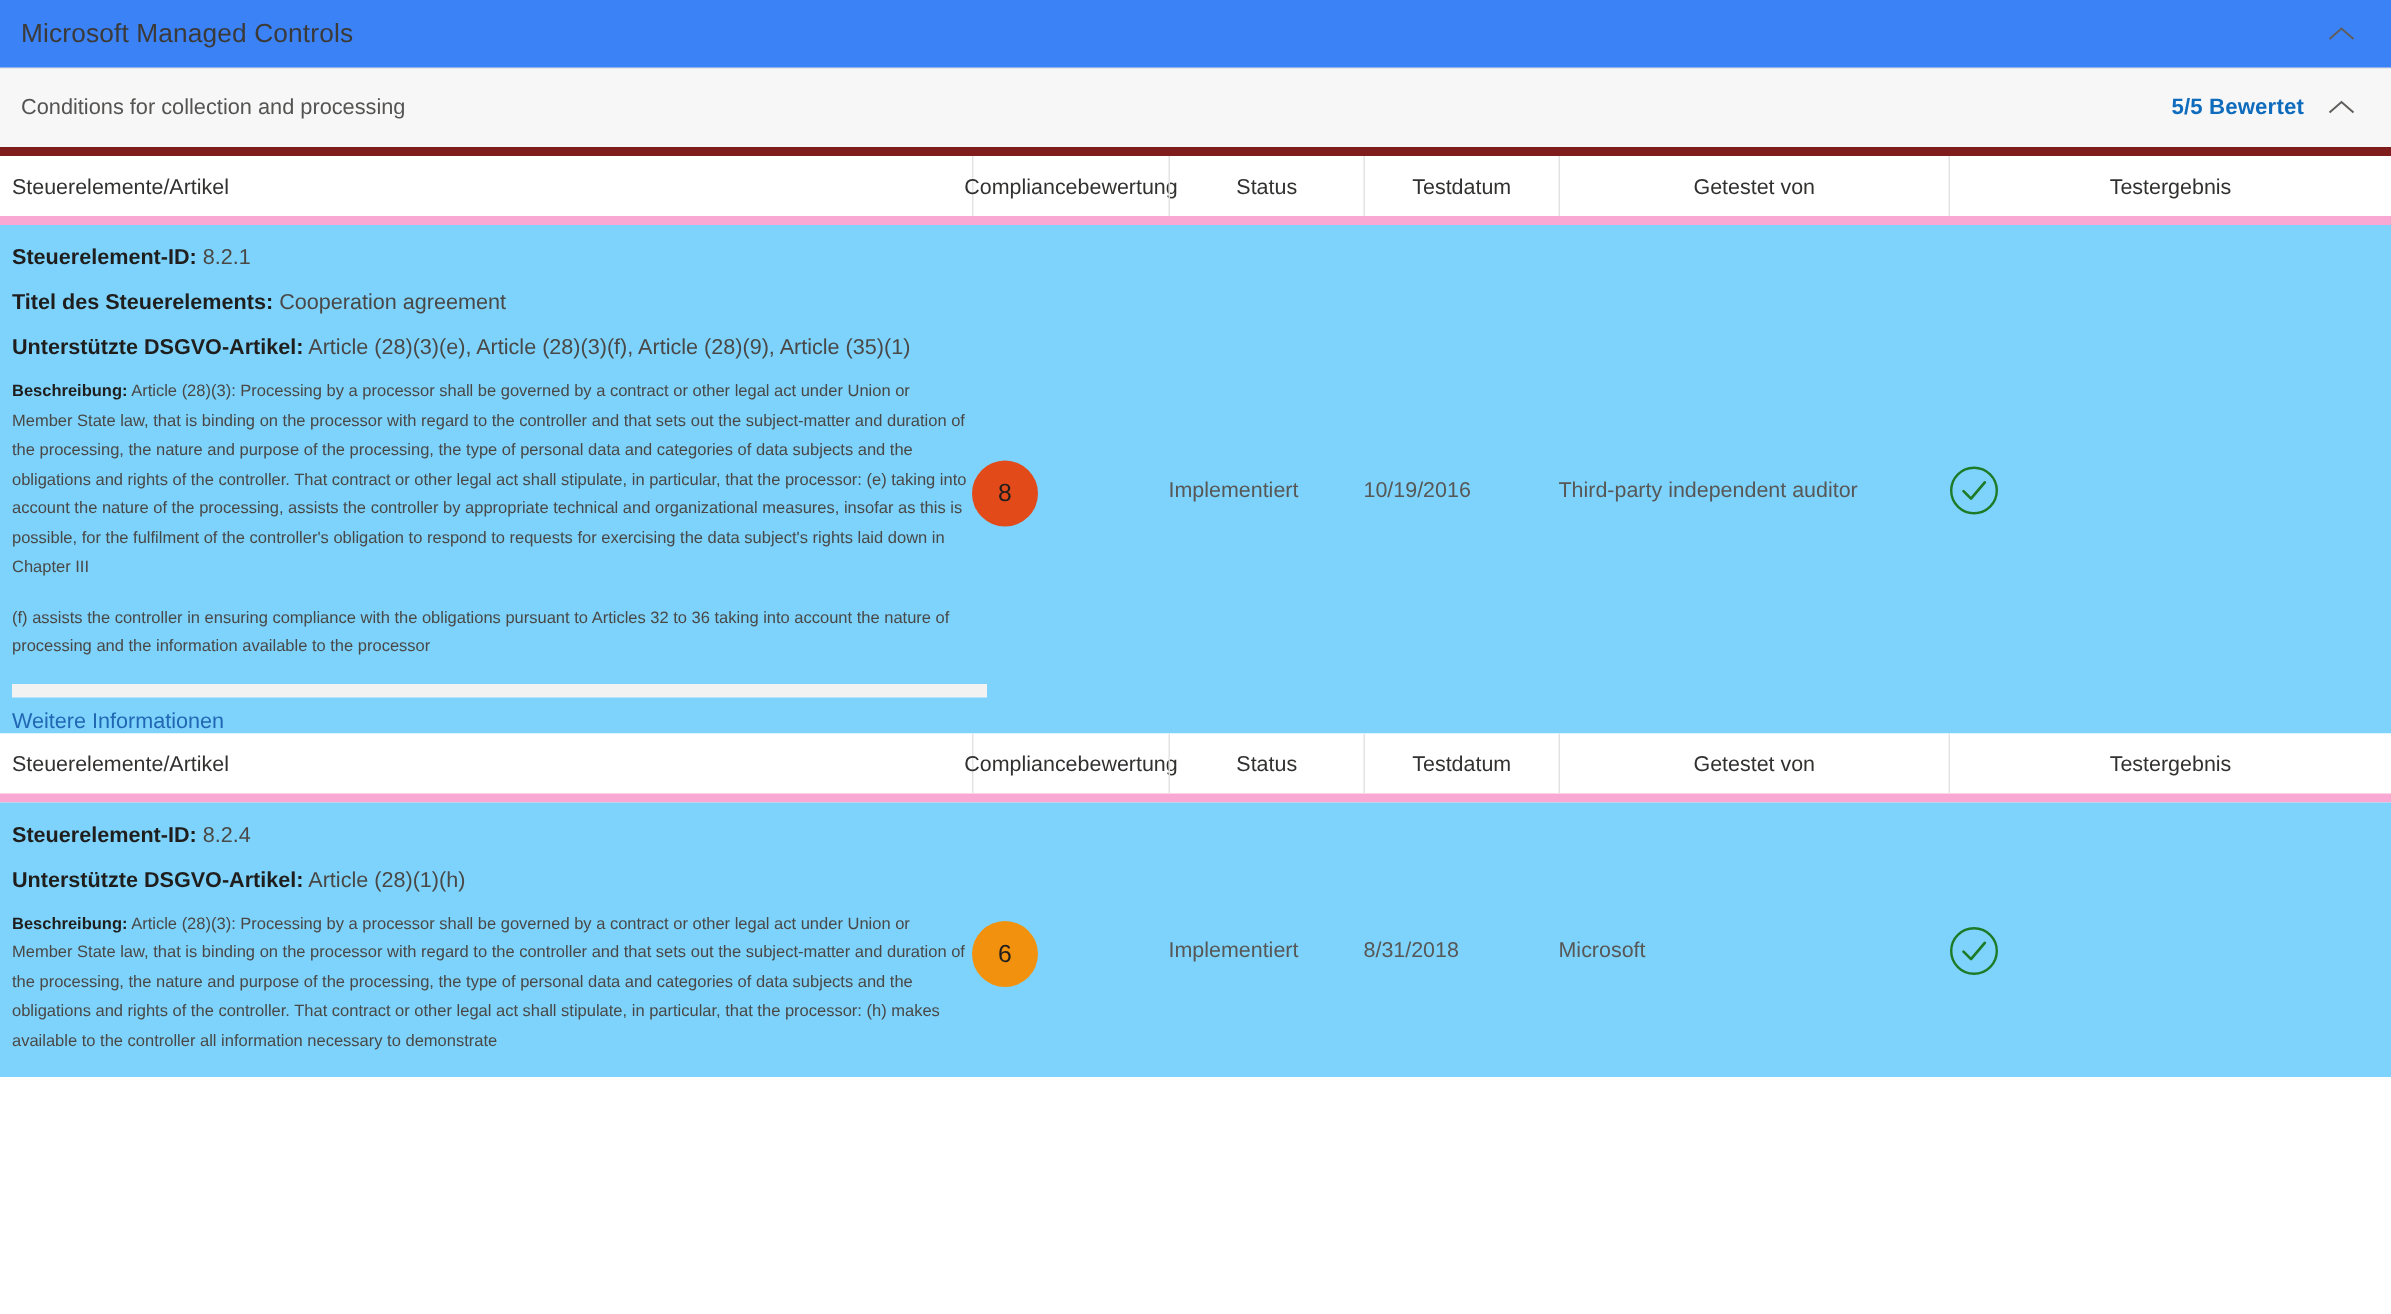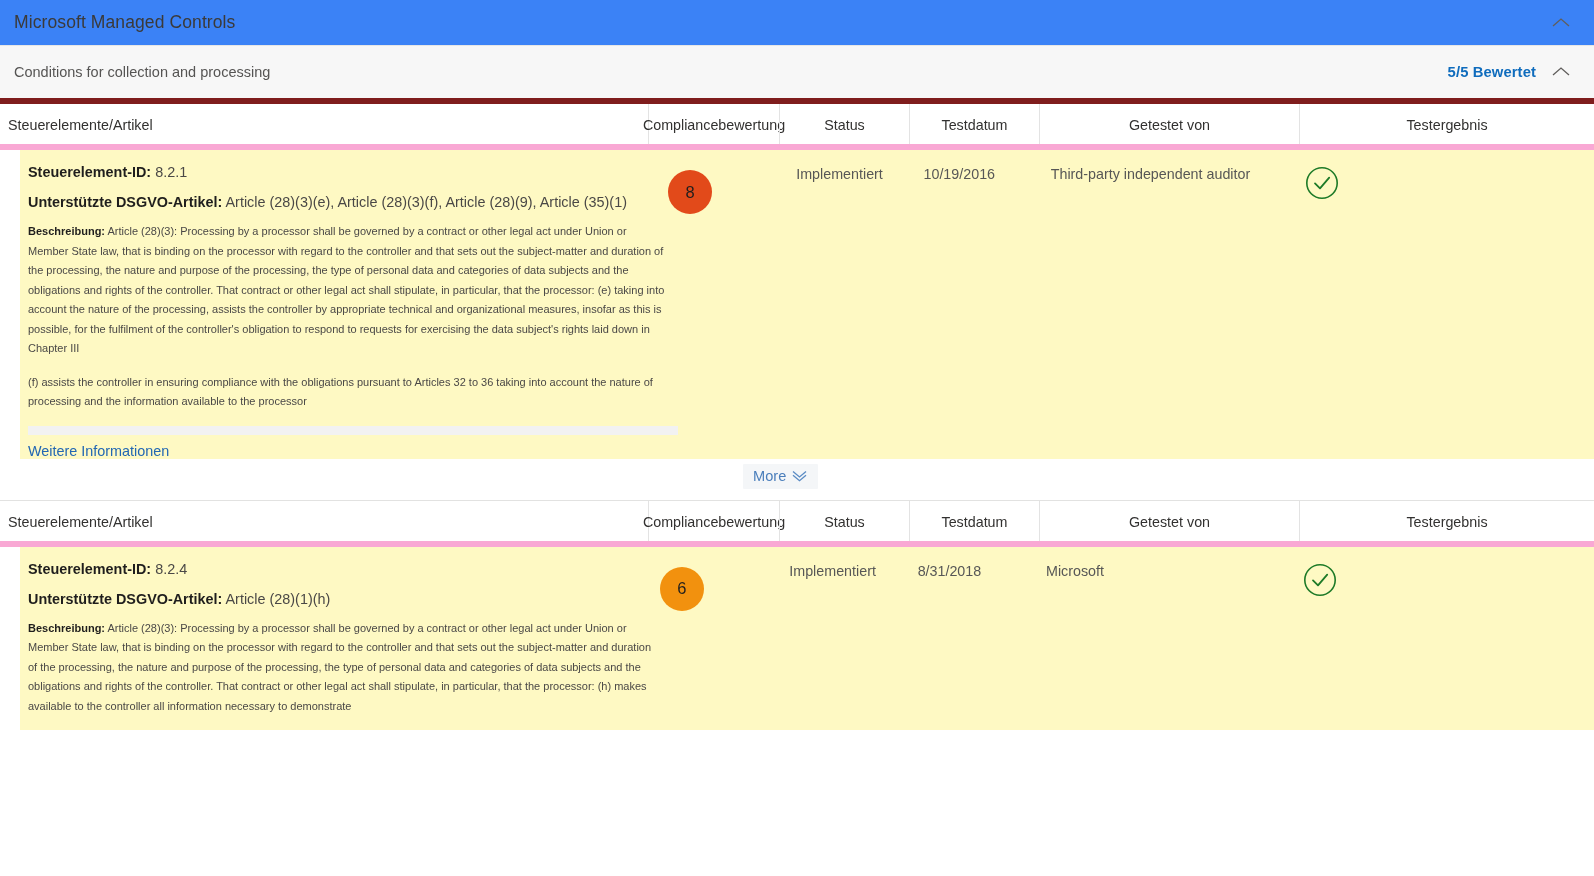--- a/index.html
+++ b/index.html
@@ -88,23 +88,22 @@
   
   .c-control  { width: 648px; padding-left: 8px; }
   .c-score    { width: 131px; justify-content: center; }
   .c-status   { width: 130px; justify-content: center; }
   .c-date     { width: 130px; justify-content: center; }
   .c-tester   { width: 260px; justify-content: center; }
   .c-result   { width: 295px; justify-content: center; }
 
   .trow {
     display: flex;
-    align-items: flex-start;
-    background: #fef9c3;
-    margin-left: 20px;
+    align-items: center;
+    background: #7dd3fc;
   }
   .trow .td {
     padding-top: 16px;
     font-size: 14.3px;
     color: #575756;
   }
   .trow .td.c-control { color: #323130; padding-top: 12px; }
 
   
   .ctl-line {
@@ -225,20 +224,24 @@
     <div class="th c-result sep">Testergebnis</div>
   </div>
 
   <div class="trow">
     <div class="td c-control">
       <p class="ctl-line">
         <b>Steuerelement-ID:</b>
         <span>8.2.1</span>
       </p>
       <p class="ctl-line">
+        <b>Titel des Steuerelements:</b>
+        <span>Cooperation agreement</span>
+      </p>
+      <p class="ctl-line">
         <b>Unterstützte DSGVO-Artikel:</b>
         <span>Article (28)(3)(e), Article (28)(3)(f), Article (28)(9), Article (35)(1)</span>
       </p>
       <p class="ctl-para">
         <b>Beschreibung:</b>
         <span>Article (28)(3): Processing by a processor shall be governed by a contract or other legal act under Union or Member State law, that is binding on the processor with regard to the controller and that sets out the subject-matter and duration of the processing, the nature and purpose of the processing, the type of personal data and categories of data subjects and the obligations and rights of the controller. That contract or other legal act shall stipulate, in particular, that the processor: (e) taking into account the nature of the processing, assists the controller by appropriate technical and organizational measures, insofar as this is possible, for the fulfilment of the controller's obligation to respond to requests for exercising the data subject's rights laid down in Chapter III</span>
       </p>
       <p class="ctl-para">(f) assists the controller in ensuring compliance with the obligations pursuant to Articles 32 to 36 taking into account the nature of processing and the information available to the processor</p>
       <div class="hscroll"></div>
       <a class="more-link">Weitere Informationen</a>
@@ -253,31 +256,20 @@
     <div class="td c-result">
       <span class="check">
         <svg width="34" height="34" viewBox="0 0 34 34">
           <circle cx="17" cy="17" r="15.2" fill="none" stroke="#1d7a27" stroke-width="1.6"></circle>
           <path d="M10 17.4 L15 22.4 L24.2 11.6" fill="none" stroke="#1d7a27" stroke-width="1.8" stroke-linecap="round" stroke-linejoin="round"></path>
         </svg>
       </span>
     </div>
   </div>
 
-  <div class="more-bar">
-    <button class="more-btn">
-      <span>More</span>
-      <span class="dchev">
-        <svg width="17" height="13" viewBox="0 0 17 13">
-          <path d="M2 2.5 L8.5 8 L15 2.5" fill="none" stroke="#5a8bc4" stroke-width="1.3"></path>
-          <path d="M2 6.2 L8.5 11.7 L15 6.2" fill="none" stroke="#5a8bc4" stroke-width="1.3"></path>
-        </svg>
-      </span>
-    </button>
-  </div>
 
   <div class="thead">
     <div class="th c-control">Steuerelemente/Artikel</div>
     <div class="th c-score sep">Compliancebewertung</div>
     <div class="th c-status sep">Status</div>
     <div class="th c-date sep">Testdatum</div>
     <div class="th c-tester sep">Getestet von</div>
     <div class="th c-result sep">Testergebnis</div>
   </div>
 

